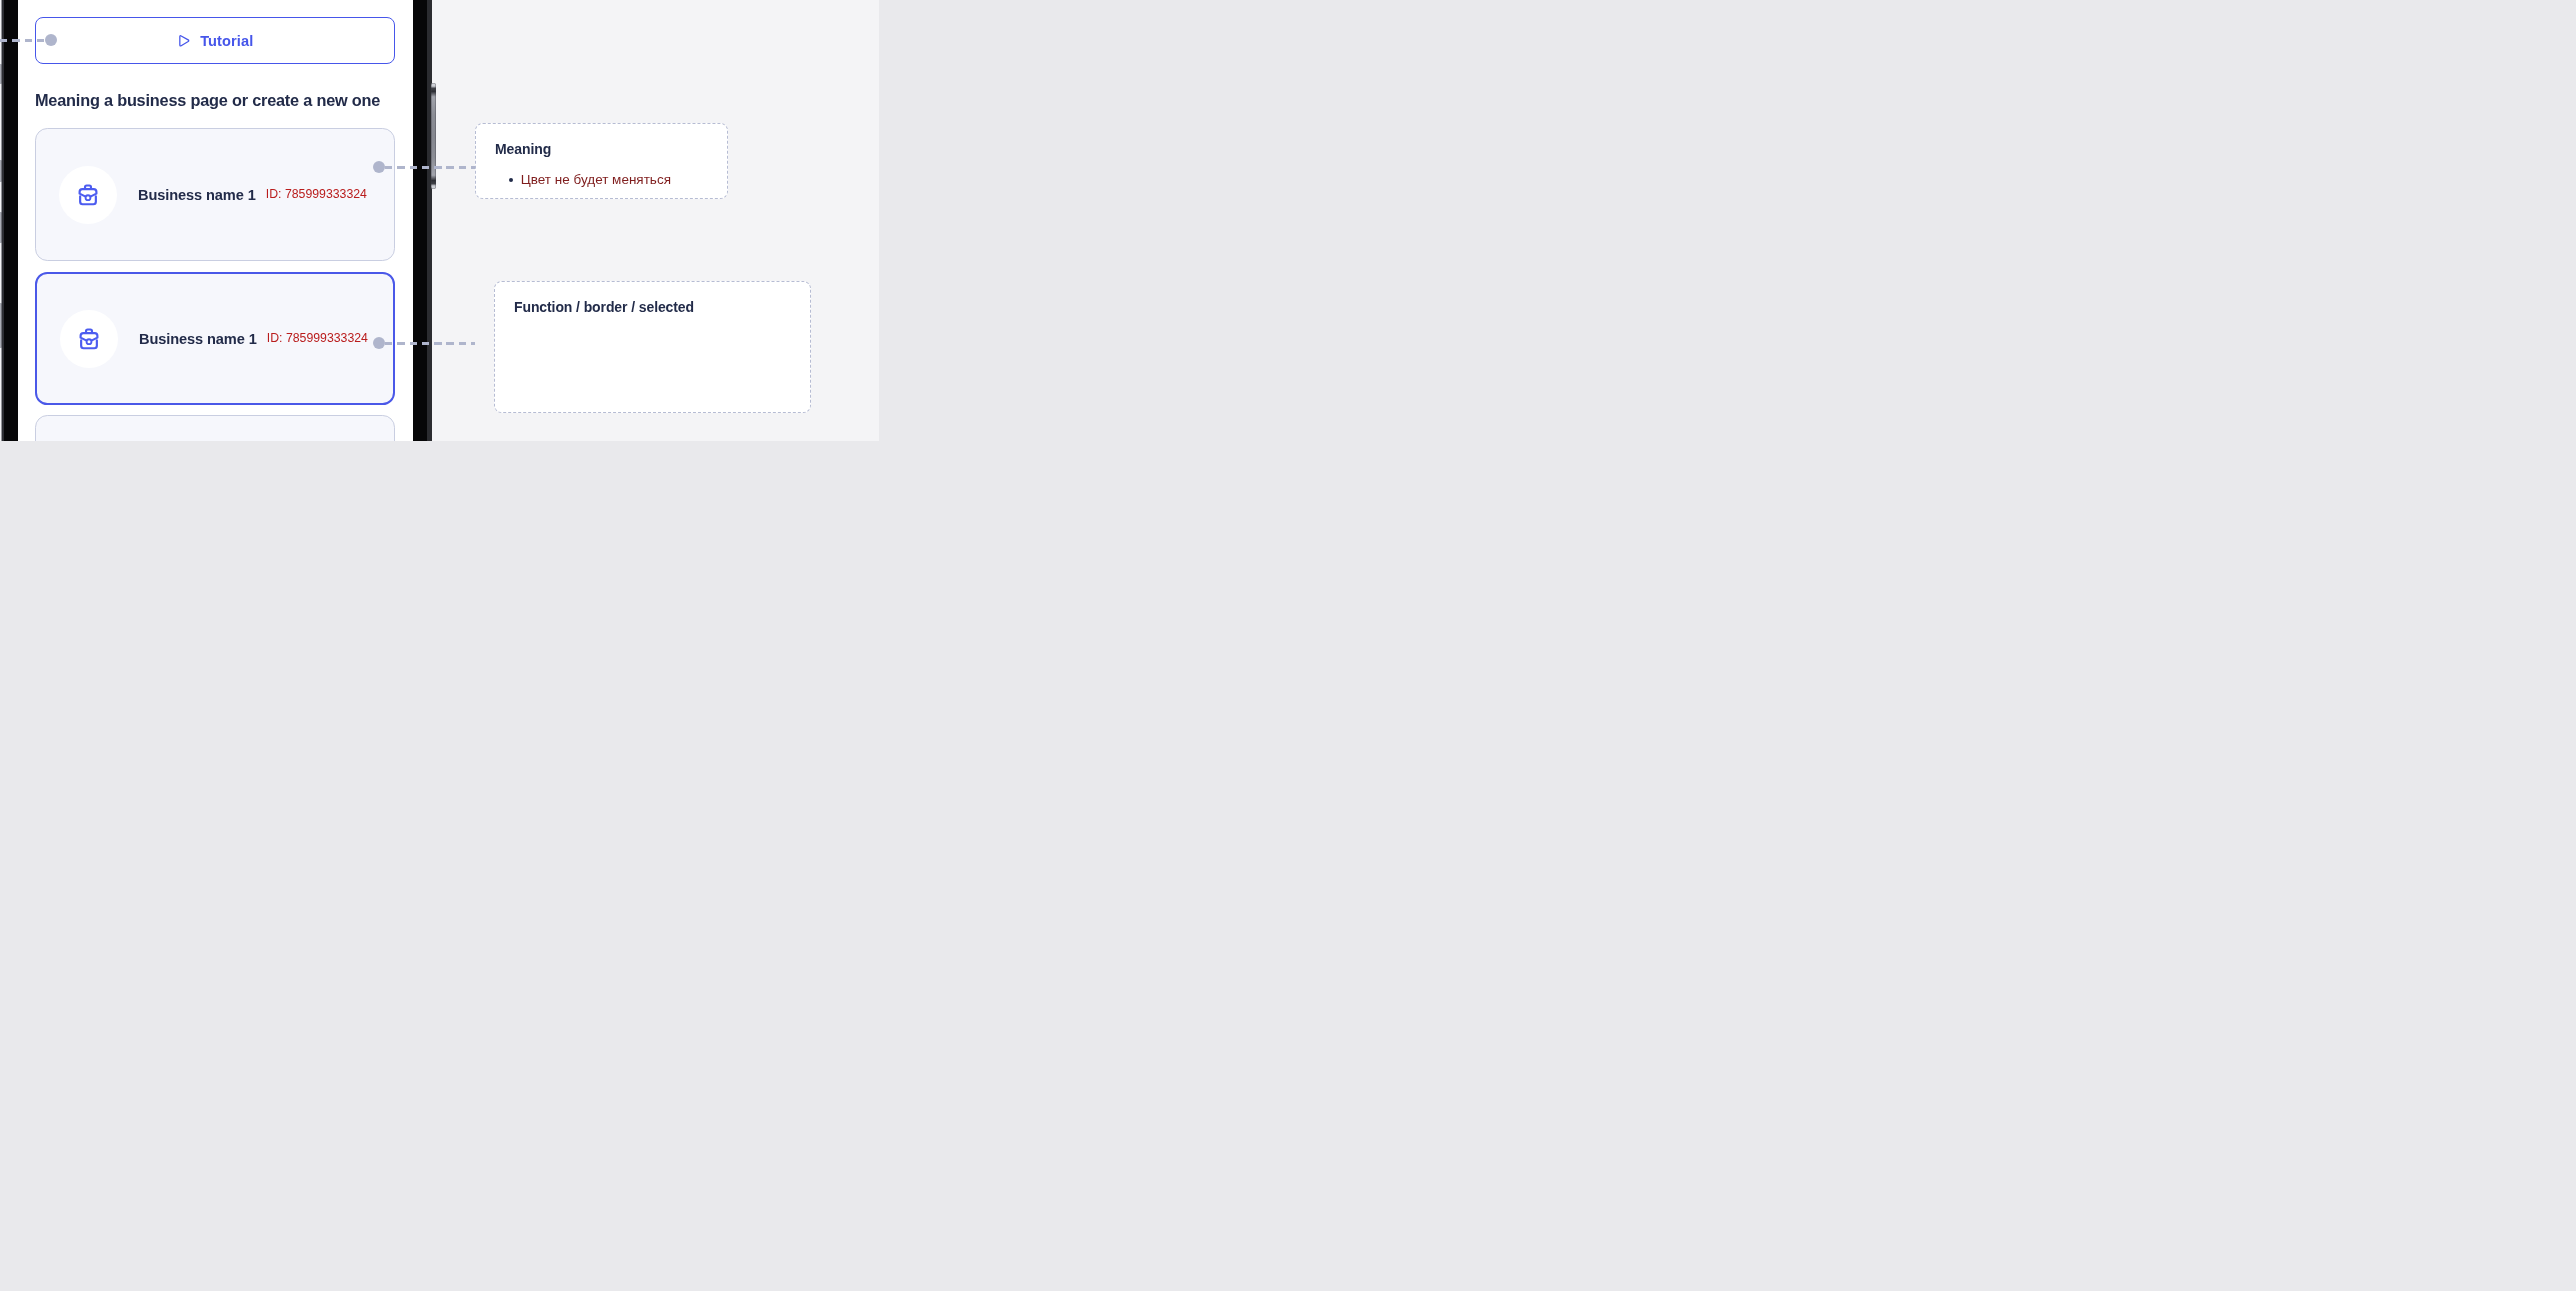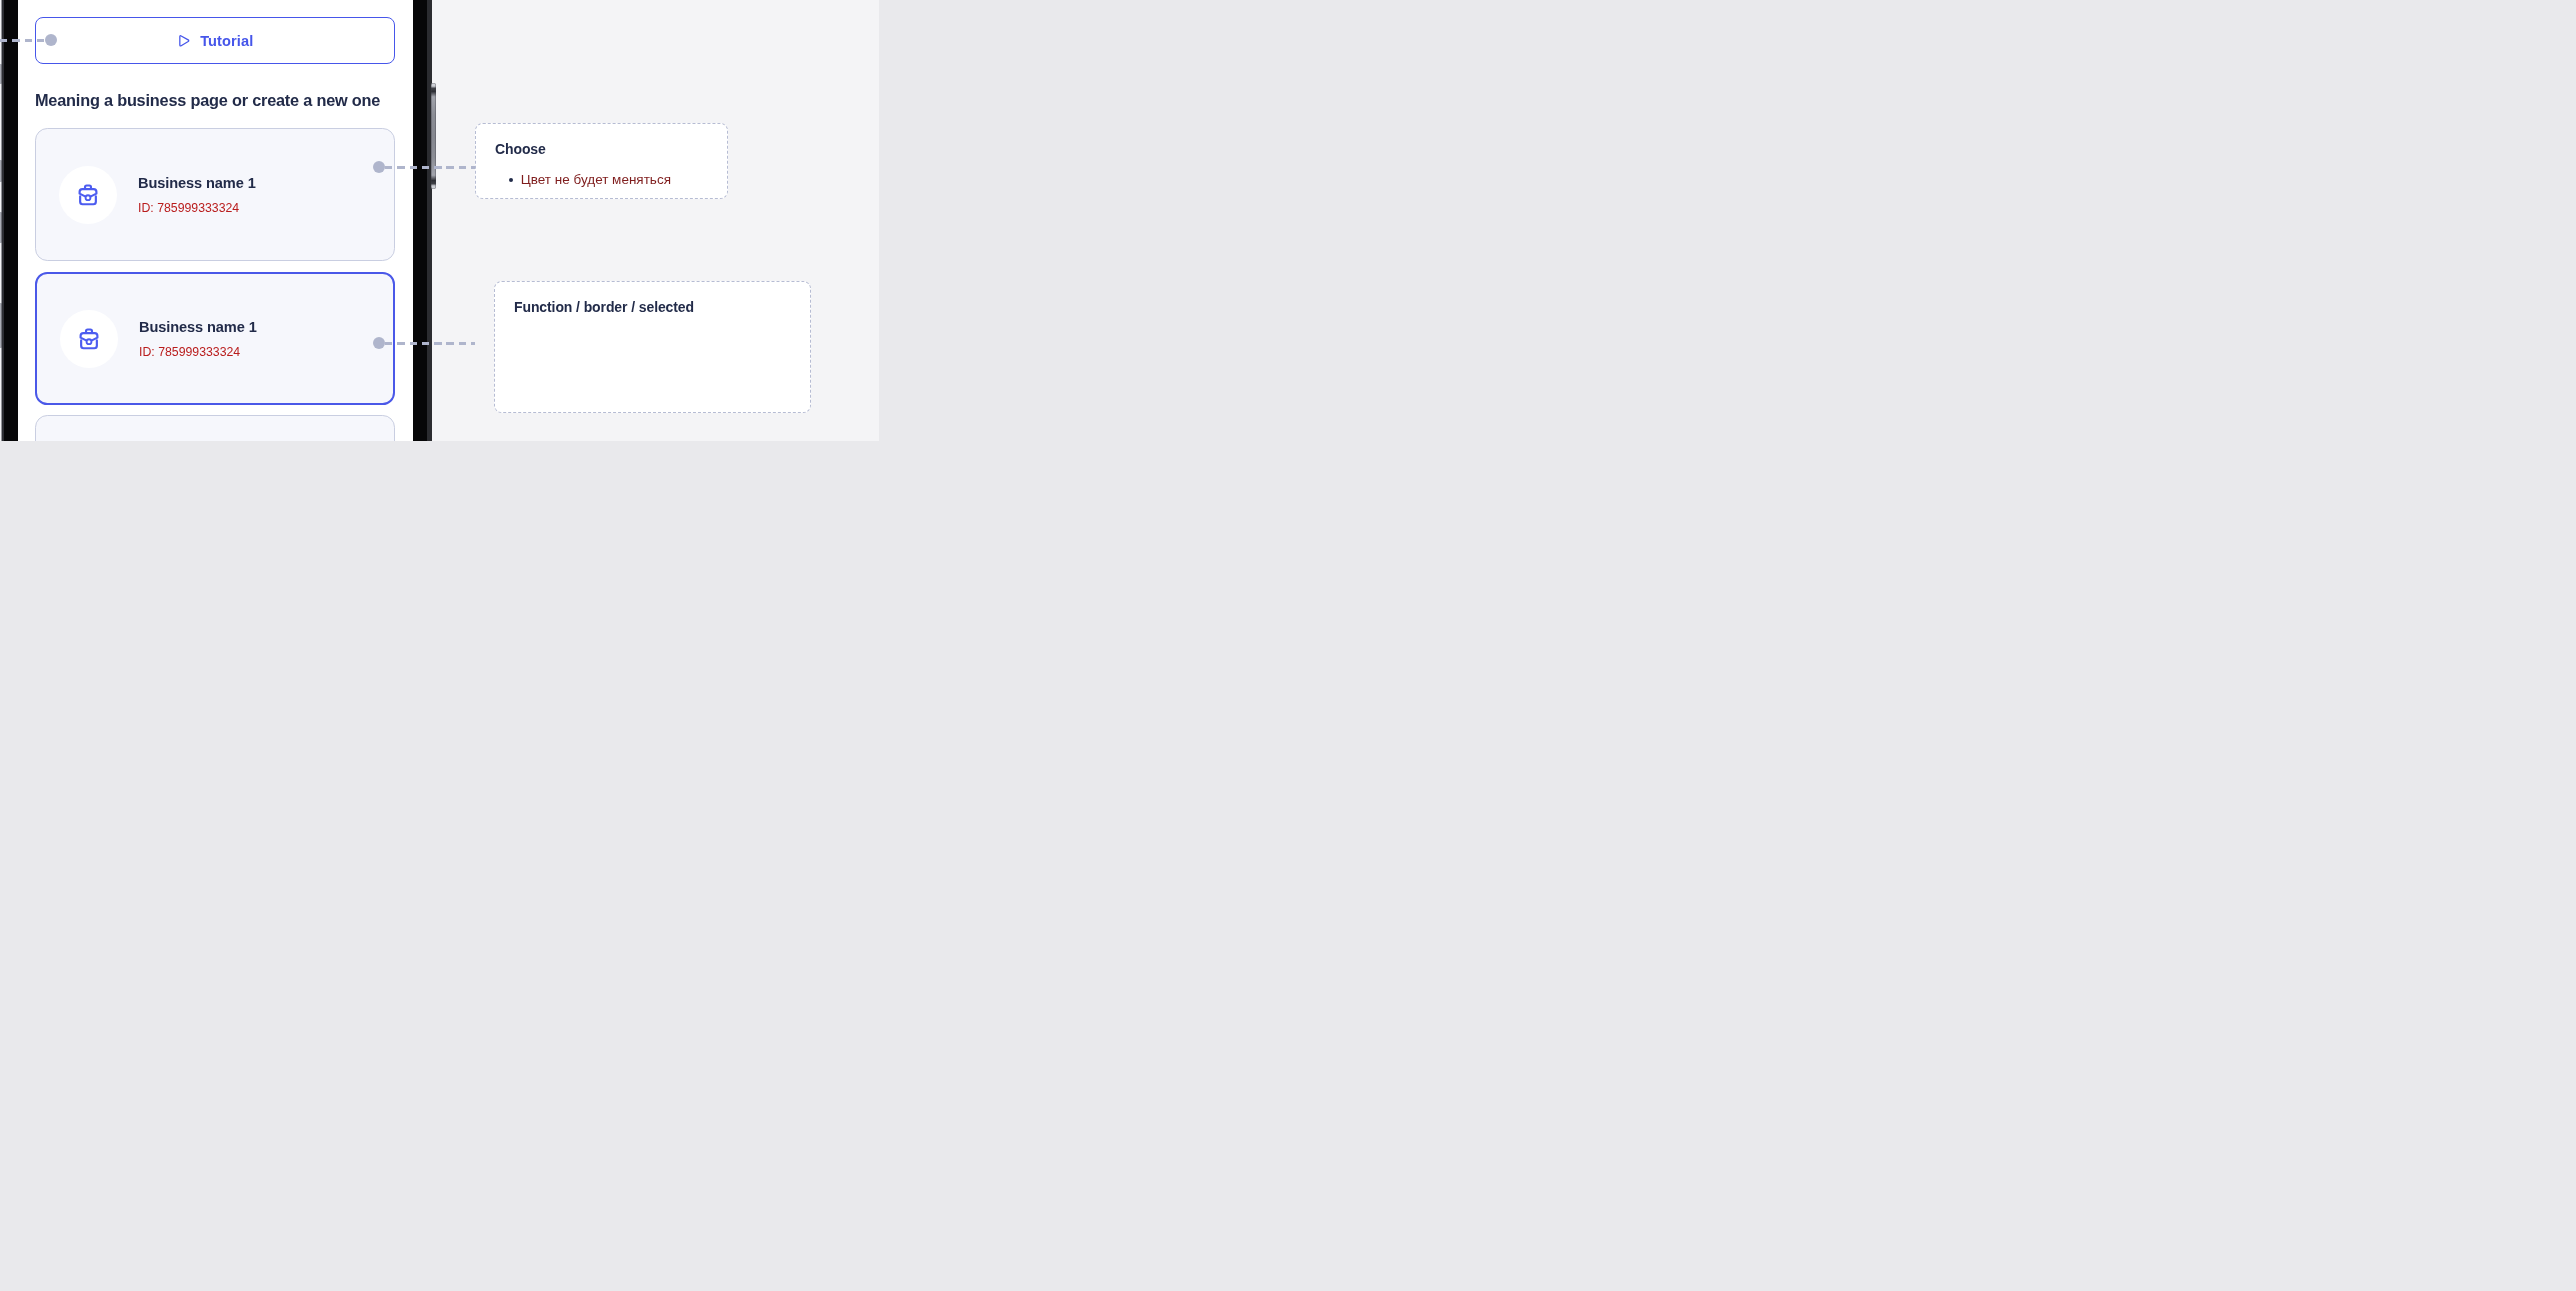--- a/index.html
+++ b/index.html
@@ -70,21 +70,21 @@
   }
   .biz-card.card1{top:128px;}
   .biz-card.selected{top:272px;border:2.2px solid #4A58E8;}
   .biz-card.partial{top:415px;height:67px;}
   .avatar{
     position:absolute;left:23px;top:50%;margin-top:-29px;
     width:58px;height:58px;border-radius:50%;background:#ffffff;
     display:flex;align-items:center;justify-content:center;
   }
   .briefcase-icon{width:26px;height:26px;display:block;}
-  .biz-text{margin-left:102px;display:flex;flex-direction:column;gap:10px;}
+  .biz-text{margin-left:102px;display:flex;flex-direction:row;gap:10px;}
   .biz-name{color:#222B49;font-size:14.6px;font-weight:700;letter-spacing:-0.1px;}
   .biz-id{color:#b91c1c;font-size:12.3px;font-weight:400;}
   
   .dash-line{
     position:absolute;height:2.8px;z-index:6;
     background:repeating-linear-gradient(90deg,#AFB5CC 0 7.3px,transparent 7.3px 12.3px);
   }
   .conn-dot{
     position:absolute;width:12.3px;height:12.3px;border-radius:50%;
     background:#AFB5CC;z-index:6;
@@ -171,21 +171,21 @@
   <div class="dash-line" style="left:0;top:39px;width:46px;"></div>
   <div class="conn-dot" style="left:45px;top:34px;"></div>
 
   <div class="dash-line" style="left:385px;top:166px;width:90px;"></div>
   <div class="conn-dot" style="left:373px;top:161px;"></div>
 
   <div class="dash-line" style="left:385px;top:342px;width:90px;"></div>
   <div class="conn-dot" style="left:373px;top:337px;"></div>
 
   <div class="callout c1">
-    <div class="callout-title">Choose</div>
+    <div class="callout-title">Meaning</div>
     <ul>
       <li>Цвет не будет меняться</li>
     </ul>
   </div>
 
   <div class="callout c2">
     <div class="callout-title">Function / border / selected</div>
   </div>
 
 </div>

